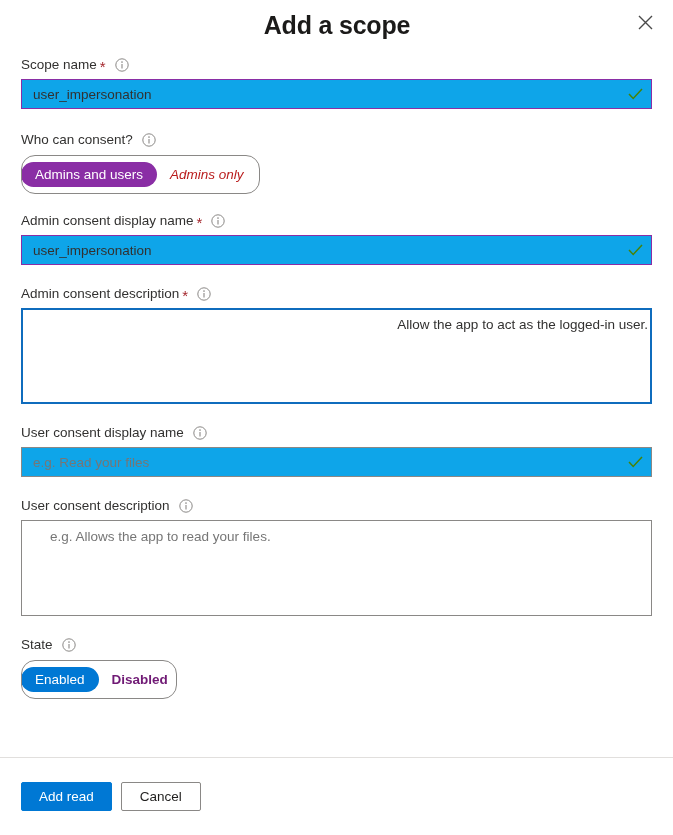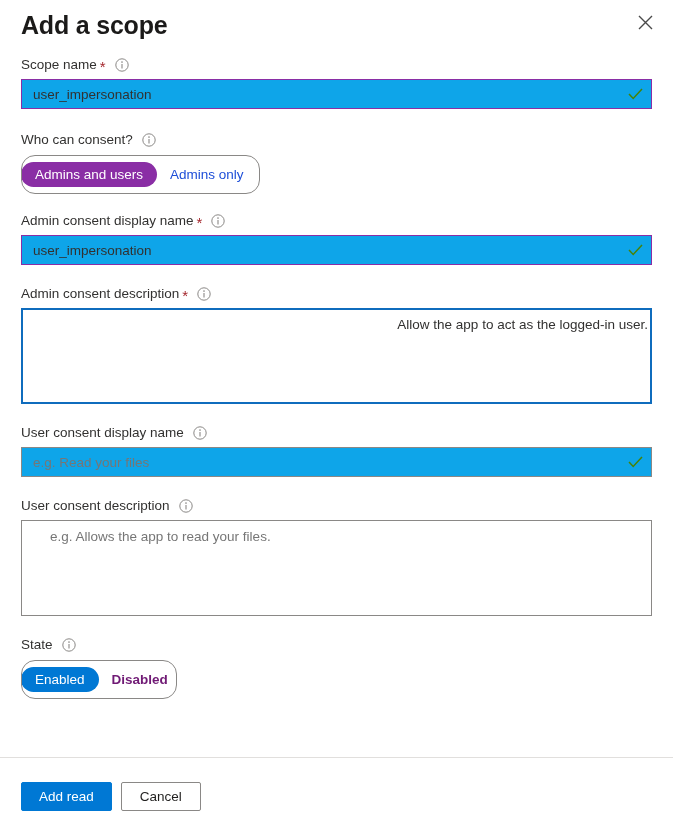--- a/index.html
+++ b/index.html
@@ -22,20 +22,21 @@
     height: 835px;
     position: relative;
     background: #fff;
   }
 
   
   .header {
     position: relative;
     padding: 8px 20px 0 21px;
     height: 56px;
+    text-align: center;
   }
   .panel-title {
     font-size: 25px;
     font-weight: bold;
     line-height: 34px;
     color: #1b1a19;
     margin: 0;
     letter-spacing: -0.2px;
   }
   .close-btn {
@@ -174,21 +175,21 @@
     border-radius: 14px;
     white-space: nowrap;
   }
   .pill.selected-purple {
     background: #8a2ea5;
     color: #ffffff;
     margin: -1px 0 -1px -1px;
     height: 25px;
     padding: 0 14px;
   }
-  .pill.unselected-purple { color: #1d4ed8; padding-right: 15px; }
+  .pill.unselected-purple { color: #b91c1c; padding-right: 15px; font-style: italic; }
   .pill.selected-blue {
     background: #0078d4;
     color: #ffffff;
     margin: -1px 0 -1px -1px;
     padding: 0 14px;
   }
   .pill.unselected-dark { color: #701a75; padding-right: 8px; font-weight: bold; }
 
   
   .footer-divider {

